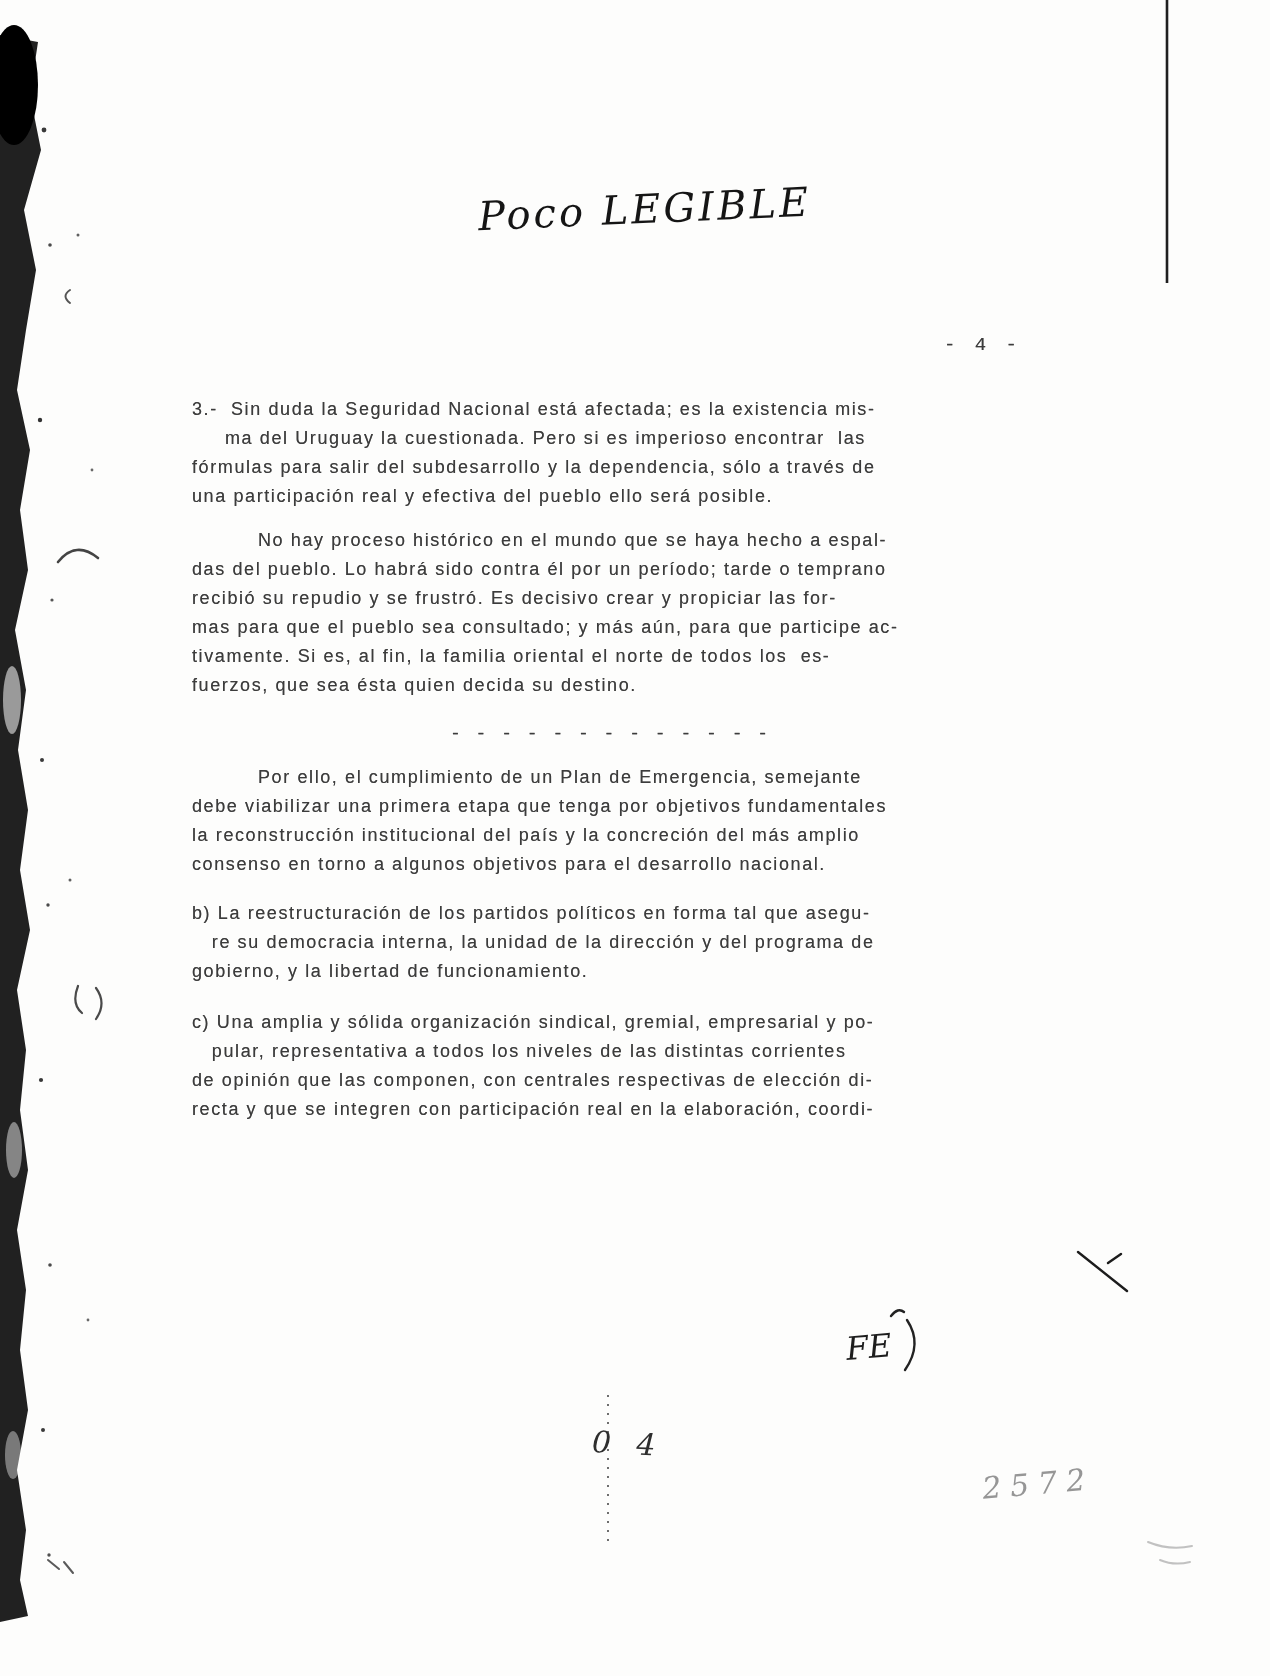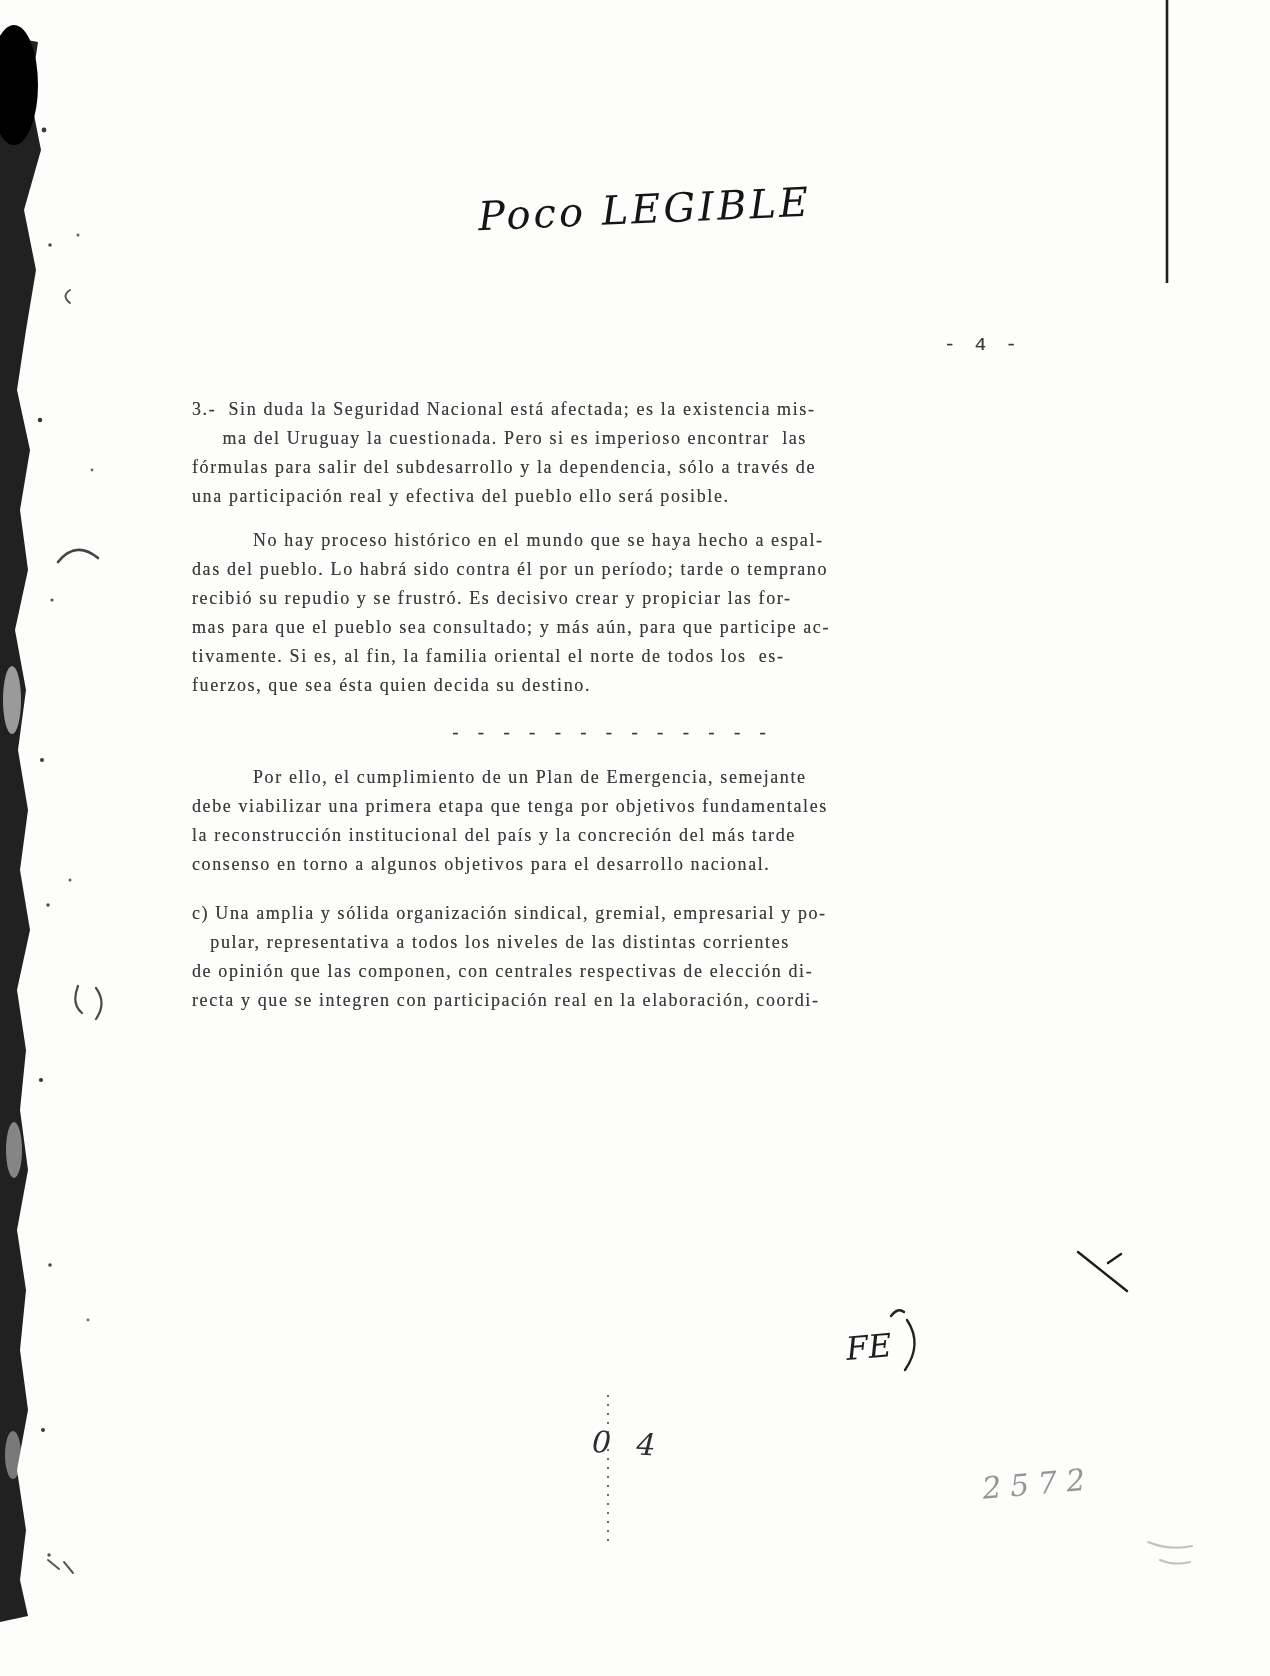--- a/index.html
+++ b/index.html
@@ -49,21 +49,21 @@
     width: 945px;
     font-size: 18px;
     line-height: 29px;
     letter-spacing: 1.6px;
     color: #3c3c3c;
     text-shadow: 0 0 0.6px rgba(30,30,30,0.55);
   }
   .para {
     margin: 0 0 15px 0;
     white-space: pre-wrap;
-    font-family: Liberation Serif, serif;
+    font-family: Liberation Sans, sans-serif;
   }
   .para.gap-lg { margin-bottom: 20px; }
   .para.gap-xl { margin-bottom: 22px; }
   .separator {
     margin: 8px 0 14px 258px;
     white-space: pre;
     letter-spacing: 2px;
     color: #3c3c3c;
   }
   .fe-mark {
@@ -154,22 +154,25 @@
 una participación real y efectiva del pueblo ello será posible.</p>
     <p class="para gap-lg">          No hay proceso histórico en el mundo que se haya hecho a espal-
 das del pueblo. Lo habrá sido contra él por un período; tarde o temprano
 recibió su repudio y se frustró. Es decisivo crear y propiciar las for-
 mas para que el pueblo sea consultado; y más aún, para que participe ac-
 tivamente. Si es, al fin, la familia oriental el norte de todos los  es-
 fuerzos, que sea ésta quien decida su destino.</p>
     <div class="separator">- - - - - - - - - - - - -</div>
     <p class="para gap-lg">          Por ello, el cumplimiento de un Plan de Emergencia, semejante
 debe viabilizar una primera etapa que tenga por objetivos fundamentales
-la reconstrucción institucional del país y la concreción del más tarde
+la reconstrucción institucional del país y la concreción del más amplio
 consenso en torno a algunos objetivos para el desarrollo nacional.</p>
+    <p class="para gap-xl">b) La reestructuración de los partidos políticos en forma tal que asegu-
+   re su democracia interna, la unidad de la dirección y del programa de
+gobierno, y la libertad de funcionamiento.</p>
     <p class="para">c) Una amplia y sólida organización sindical, gremial, empresarial y po-
    pular, representativa a todos los niveles de las distintas corrientes
 de opinión que las componen, con centrales respectivas de elección di-
 recta y que se integren con participación real en la elaboración, coordi-</p>
   </div>
 
   <div class="fe-mark">FE</div>
 
   <div class="bottom-center-mark">0 4</div>
 

